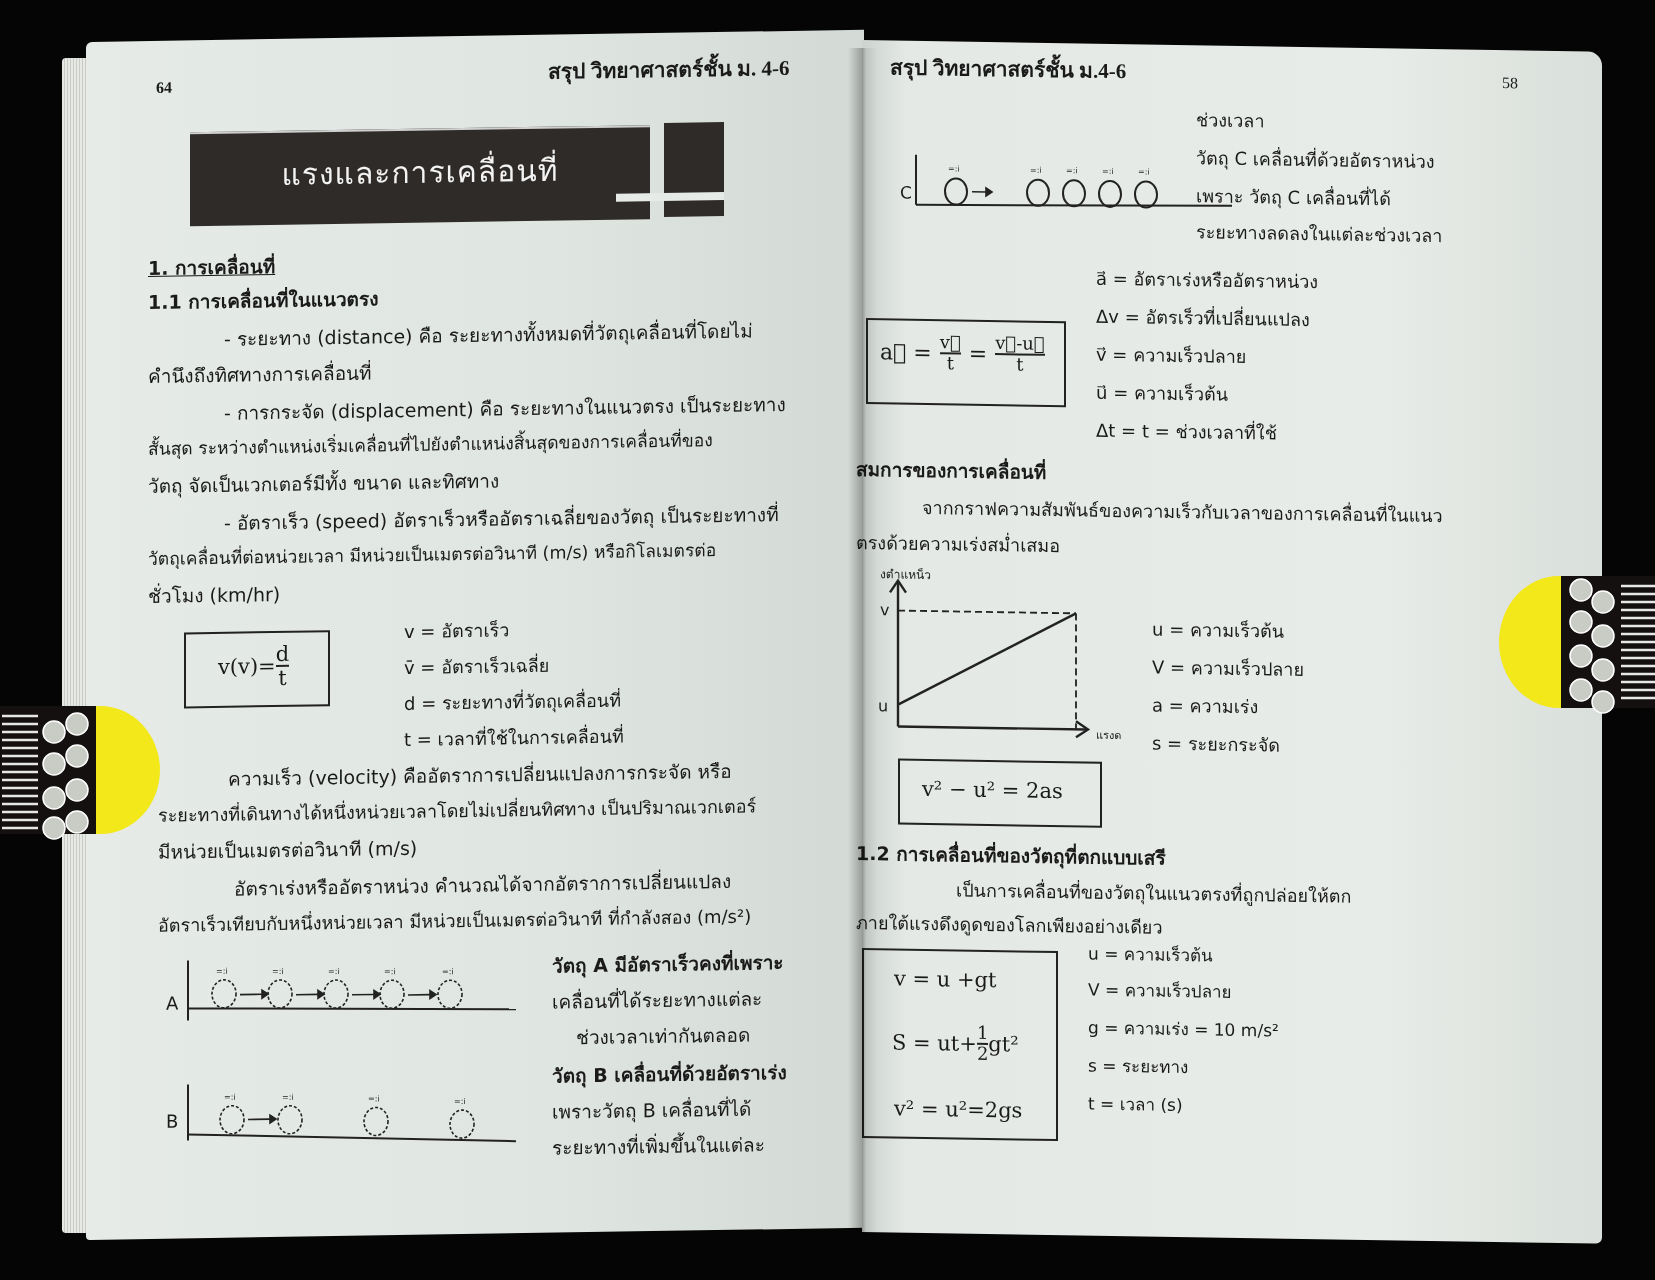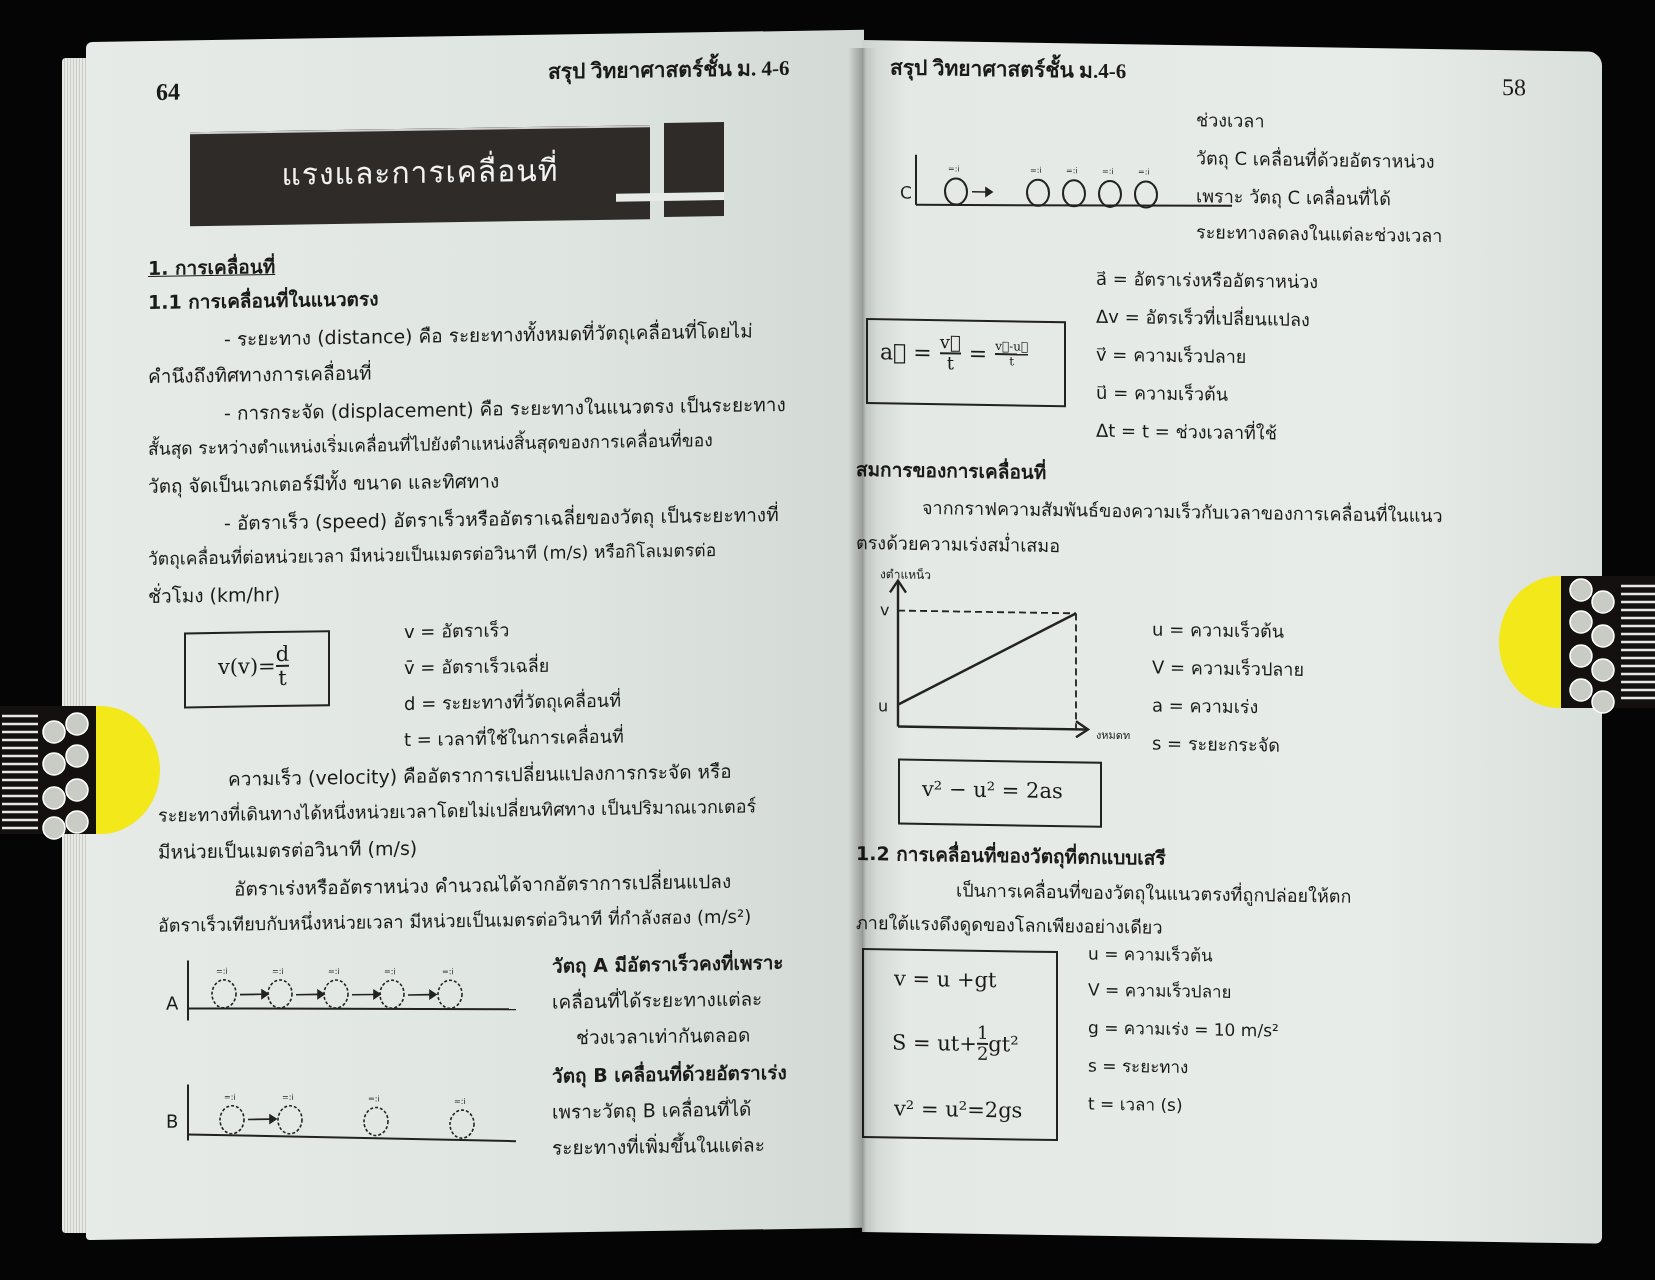--- a/index.html
+++ b/index.html
@@ -11,21 +11,21 @@
   .page-left{left:86px;top:42px;width:778px;height:1198px;transform:skewY(-0.9deg);transform-origin:left top;
        border-radius:6px 0 0 4px;}
   .page-right{left:862px;top:40px;width:740px;height:1192px;transform:skewY(0.9deg);transform-origin:left top;
        background:linear-gradient(90deg,#cdd3ce 0,#e4e9e5 6%,#e8ece8 70%,#d9dfda);border-radius:0 14px 6px 0;}
   .gutter{position:absolute;left:848px;top:48px;width:30px;height:1190px;
        background:linear-gradient(90deg,rgba(0,0,0,0) 0,rgba(0,0,0,.28) 48%,rgba(0,0,0,.08) 60%,rgba(0,0,0,0));}
   .abs{position:absolute;}
   .txt{font-size:19px;line-height:1;white-space:nowrap;}
   .bold{font-weight:bold;}
   .serif{font-family:"Liberation Serif","DejaVu Serif",serif;}
-  .pnum{font-family:"Liberation Serif",serif;font-size:24px;}
+  .pnum{font-family:"Liberation Serif",serif;font-size:16px;}
   .runhead{font-size:21px;font-weight:bold;}
   .chapter-banner{position:absolute;left:104px;top:92px;width:460px;height:92px;background:#2f2b28;
        border-top:2px solid #cfcfcf;}
   .banner-tab{position:absolute;left:578px;top:90px;width:60px;height:94px;background:#2f2b28;}
   .banner-notch{position:absolute;left:530px;top:160px;width:108px;height:8px;background:#e6ebe7;}
   .banner-title{position:absolute;left:104px;top:112px;width:460px;text-align:center;color:#f3f3f3;
        font-size:30px;letter-spacing:1px;}
   .box{position:absolute;border:2px solid #222;}
   .frac{display:inline-flex;flex-direction:column;align-items:center;vertical-align:middle;line-height:1.05;}
   .frac .bar{border-top:2px solid #222;width:100%;}
@@ -173,21 +173,21 @@
 
   <div class="box" style="left:4px;top:278px;width:196px;height:82px;">
     <div class="abs eqfont" style="left:12px;top:12px;font-size:22px;display:flex;align-items:center;gap:8px;">
       <span>a⃗ =</span>
       <span class="frac" style="font-size:18px;">
           <span>v⃗</span>
           <span class="bar"></span>
           <span>t</span>
         </span>
       <span>=</span>
-      <span class="frac" style="font-size:12px;">
+      <span class="frac" style="font-size:18px;">
           <span>v⃗-u⃗</span>
           <span class="bar"></span>
           <span>t</span>
         </span>
     </div>
   </div>
   <div class="abs txt" style="left:234px;top:226px;font-size:18px;">a⃗  =  อัตราเร่งหรืออัตราหน่วง</div>
   <div class="abs txt" style="left:234px;top:264px;font-size:18px;">Δv =  อัตรเร็วที่เปลี่ยนแปลง</div>
   <div class="abs txt" style="left:234px;top:302px;font-size:18px;">v⃗   =  ความเร็วปลาย</div>
   <div class="abs txt" style="left:234px;top:340px;font-size:18px;">u⃗   = ความเร็วต้น</div>
@@ -202,21 +202,21 @@
     <line x1="22" y1="150" x2="22" y2="6" stroke="#222" stroke-width="2.4"></line>
     <polyline points="14,16 22,4 30,16" fill="none" stroke="#222" stroke-width="2.4"></polyline>
     <line x1="22" y1="150" x2="210" y2="150" stroke="#222" stroke-width="2.4"></line>
     <polyline points="200,142 212,150 200,158" fill="none" stroke="#222" stroke-width="2.4"></polyline>
     <line x1="22" y1="34" x2="200" y2="34" stroke="#222" stroke-width="1.8" stroke-dasharray="7 4"></line>
     <line x1="200" y1="34" x2="200" y2="150" stroke="#222" stroke-width="1.8" stroke-dasharray="7 4"></line>
     <line x1="22" y1="128" x2="200" y2="34" stroke="#222" stroke-width="2.4"></line>
   </svg>
   <div class="abs" style="left:18px;top:560px;font-size:16px;">v</div>
   <div class="abs" style="left:16px;top:656px;font-size:16px;">u</div>
-  <div class="abs" style="left:234px;top:682px;font-size:11px;">งหมดท</div>
+  <div class="abs" style="left:234px;top:682px;font-size:11px;">แรงด</div>
 
   <div class="abs txt" style="left:290px;top:576px;font-size:18px;">u =   ความเร็วต้น</div>
   <div class="abs txt" style="left:290px;top:614px;font-size:18px;">V =  ความเร็วปลาย</div>
   <div class="abs txt" style="left:290px;top:652px;font-size:18px;">a =   ความเร่ง</div>
   <div class="abs txt" style="left:290px;top:690px;font-size:18px;">s =  ระยะกระจัด</div>
 
   <div class="box" style="left:36px;top:718px;width:200px;height:62px;">
     <div class="abs eqfont" style="left:22px;top:16px;font-size:21px;">v² − u² = 2as</div>
   </div>
 

